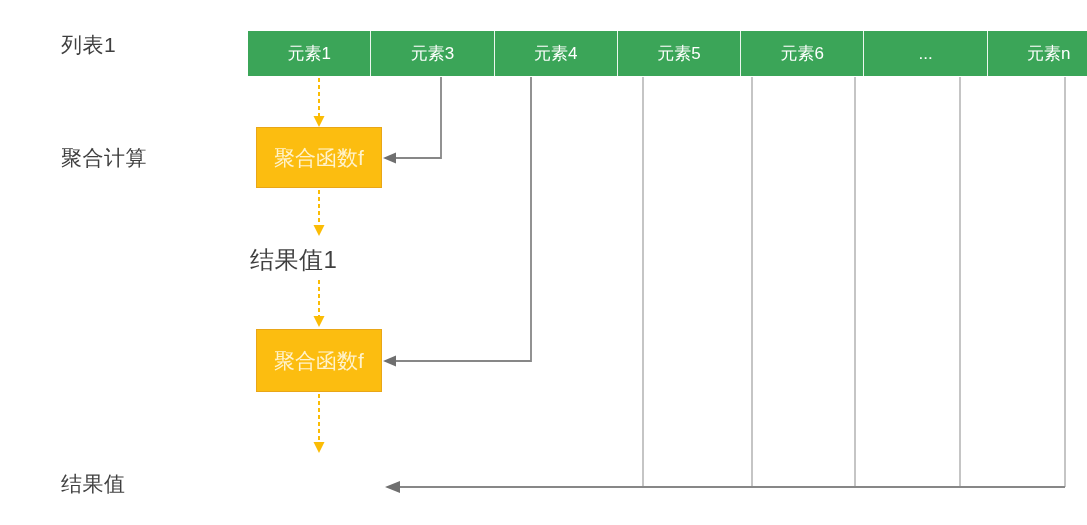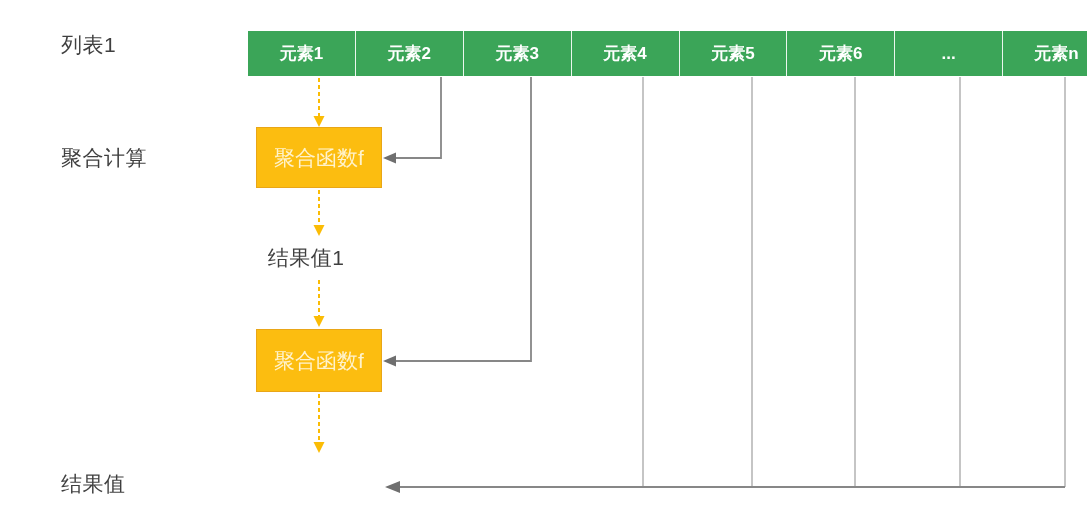--- a/index.html
+++ b/index.html
@@ -29,43 +29,42 @@
     width:862px;height:45px;
     display:flex;
   }
   .cell{
     flex:1 1 0;
     background:var(--cell_green);
     color:var(--cell_text);
     font-size:17px;
     display:flex;align-items:center;justify-content:center;
     white-space:nowrap;
-    font-weight:bold;
   }
   .cell + .cell{border-left:1.5px solid rgba(255,255,255,0.9);}
 
   .func-box{
     position:absolute;
     left:208px;width:126px;
     background:var(--box_yellow);
     border:1.5px solid var(--box_border);
     box-sizing:border-box;
     color:var(--box_text);
     font-size:21px;
     display:flex;align-items:center;justify-content:center;
     white-space:nowrap;
   }
   .func-box.b1{top:127px;height:61px;}
   .func-box.b2{top:329px;height:63px;}
 
   .result-text{
     position:absolute;
-    left:188px;width:140px;
-    text-align:center;
-    font-size:21px;
+    left:202px;width:140px;
+    text-align:left;
+    font-size:24px;
     color:var(--text_dark);
     letter-spacing:0.5px;
     white-space:nowrap;
   }
   .result-text.r1{top:244px;}
   .result-text.rf{top:472px;}
 
   svg.connectors{position:absolute;left:0;top:0;width:1087px;height:525px;}
   .ln-dark{stroke:var(--connector_dark);stroke-width:1.8;fill:none;}
   .ln-light{stroke:var(--connector_light);stroke-width:1.5;fill:none;}
@@ -120,21 +119,20 @@
       <polygon class="ah-yellow" points="271,327 265.5,316 276.5,316"></polygon>
     </g>
     <g>
       <line class="ln-dash" x1="271" y1="394" x2="271" y2="443"></line>
       <polygon class="ah-yellow" points="271,453 265.5,442 276.5,442"></polygon>
     </g>
   </svg>
 
   <div class="list-row">
     <div class="cell">元素1</div>
-    <div class="cell">元素2</div>
     <div class="cell">元素3</div>
     <div class="cell">元素4</div>
     <div class="cell">元素5</div>
     <div class="cell">元素6</div>
     <div class="cell">...</div>
     <div class="cell">元素n</div>
   </div>
 
   <div class="func-box b1">
     <span>聚合函数f</span>

